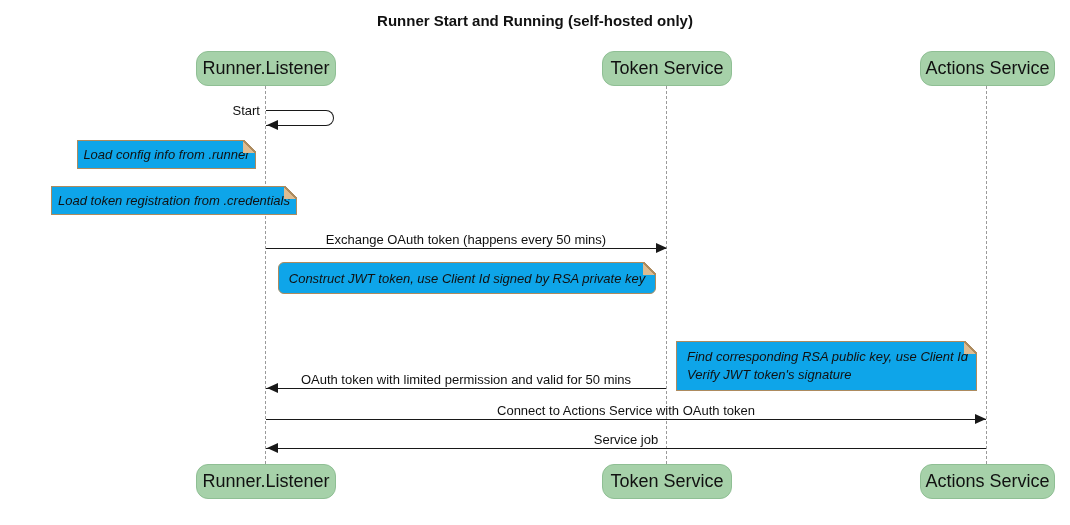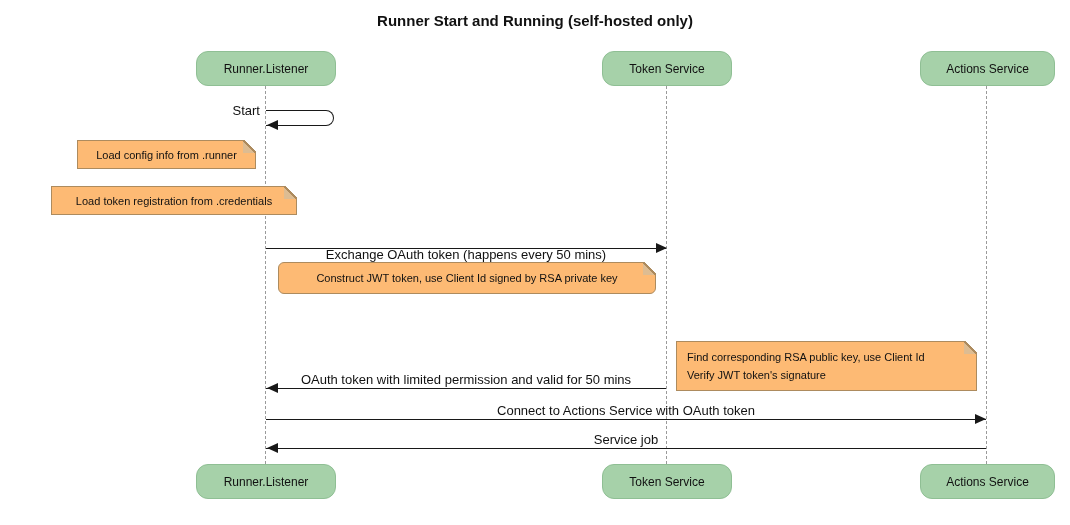--- a/index.html
+++ b/index.html
@@ -7,28 +7,28 @@
     position:relative;width:1070px;height:525px;background:#ffffff;
     font-family:"Liberation Sans",sans-serif;color:#111111;overflow:hidden;padding-left:15px;
   }
   .title{
     position:absolute;top:12px;left:0;width:1070px;text-align:center;
     font-weight:bold;font-size:15px;
   }
   .participant{
     position:absolute;height:35px;background:#A6D1A9;border:1px solid #8FBF94;
     border-radius:12px;display:flex;align-items:center;justify-content:center;
-    font-size:12px;box-sizing:border-box;white-space:nowrap;
+    font-size:18px;box-sizing:border-box;white-space:nowrap;
   }
   .lifeline{
     position:absolute;top:86px;height:378px;width:0;border-left:1px dashed #9A9A9A;
   }
   .note{
-    position:absolute;background:#fdba74;border:1px solid #AD8B5E;
-    box-sizing:border-box;font-size:11px;
+    position:absolute;background:#0ea5e9;border:1px solid #AD8B5E;
+    box-sizing:border-box;font-size:13px;font-style:italic;
   }
   .note.center{display:flex;align-items:center;justify-content:center;white-space:nowrap;}
   .note.multiline{padding:6px 10px;line-height:18px;white-space:nowrap;margin-top:32px;}
   .fold{
     position:absolute;top:-1px;right:-1px;width:13px;height:13px;
     background:linear-gradient(to bottom left,
       #ffffff 0%,#ffffff 45%,#AD8B5E 45%,#AD8B5E 57%,#DDBC92 57%,#DDBC92 100%);
   }
   .mline{position:absolute;height:0;border-top:1px solid #181818;}
   .mlabel{
@@ -78,21 +78,21 @@
     <div class="fold"></div>
     <span>Load config info from .runner</span>
   </div>
 
   <div class="note center" style="left:10px;top:186px;width:246px;height:29px;margin-left:41px;">
     <div class="fold"></div>
     <span>Load token registration from .credentials</span>
   </div>
 
   <div>
-    <div class="mlabel" style="left:266px;top:248px;width:400px;">Exchange OAuth token (happens every 50 mins)</div>
+    <div class="mlabel" style="left:266px;top:233px;width:400px;">Exchange OAuth token (happens every 50 mins)</div>
     <div class="mline" style="left:266px;top:248px;width:400px;"></div>
     <div class="ah-r" style="left:656px;top:243px;"></div>
   </div>
 
   <div class="note center" style="left:278px;top:262px;width:378px;height:32px;border-radius:6px;">
     <div class="fold"></div>
     <span>Construct JWT token, use Client Id signed by RSA private key</span>
   </div>
 
   <div class="note multiline" style="left:676px;top:309px;width:301px;height:50px;">

